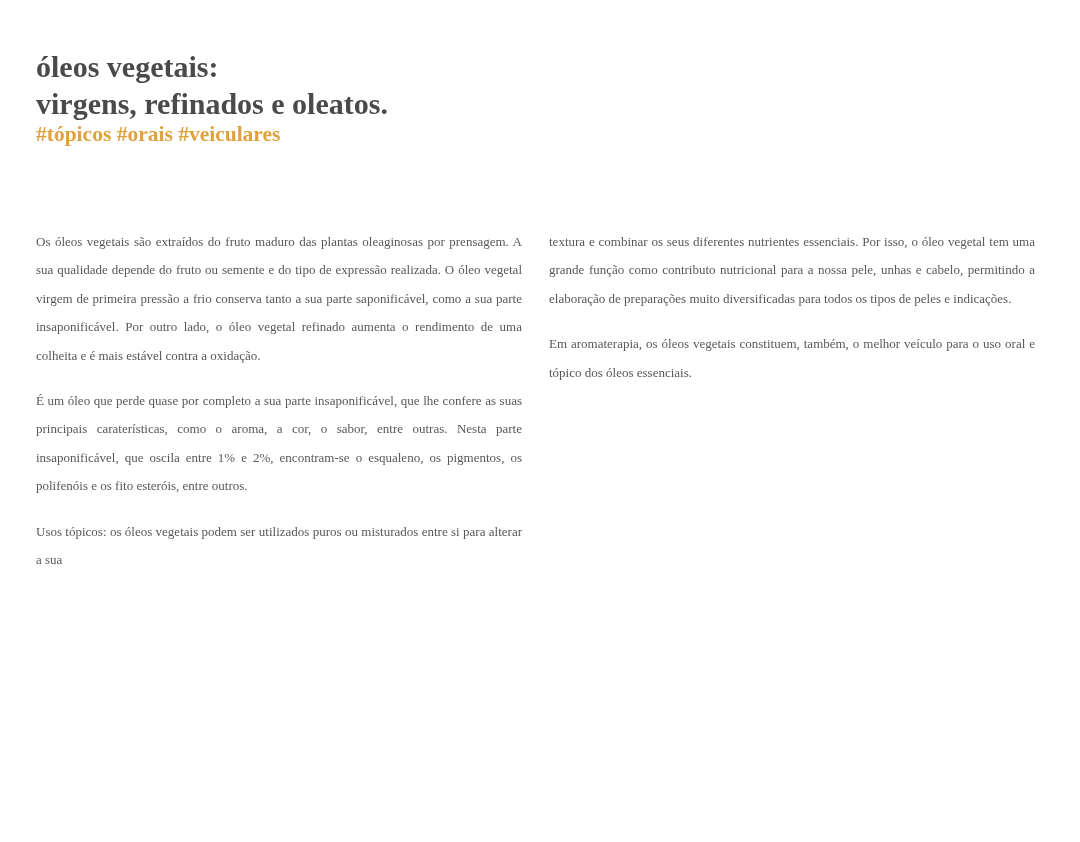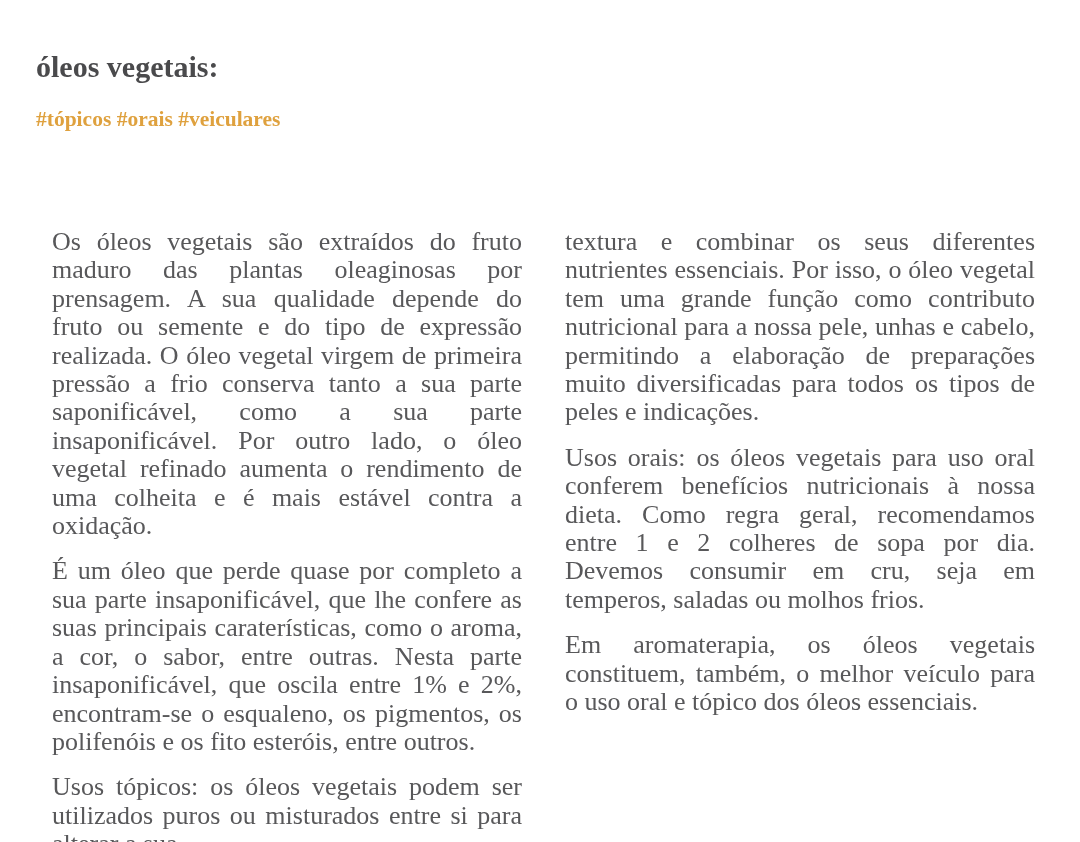--- a/index.html
+++ b/index.html
@@ -25,68 +25,67 @@
     font-size: 30px;
     line-height: 37px;
     font-weight: 700;
     color: #4a4a4c;
     letter-spacing: 0;
   }
   h1.page-title .t-line {
     display: block;
   }
   .hashtags {
-    margin-top: 22px;
     font-size: 21.5px;
     line-height: 24px;
     font-weight: 700;
     color: #dfa13e;
   }
   main.columns {
     position: absolute;
     left: 36px;
     top: 228px;
     width: 999px;
     display: flex;
     gap: 27px;
   }
   .col {
     width: 486px;
     flex: 0 0 486px;
   }
   .col p {
-    margin: 0 0 17px 16px;
-    font-size: 26px;
+    margin: 0 0 17px 0;
+    font-size: 13px;
     line-height: 28.4px;
     color: #58585a;
     text-align: justify;
     text-justify: inter-word;
   }
   .col p:last-child {
     margin-bottom: 0;
   }
 </style>
 </head>
 <body>
 
 <div class="page">
 
   <header class="article-header">
     <h1 class="page-title">
       <span class="t-line">óleos vegetais:</span>
+      <span class="t-line">virgens, refinados e oleatos.</span>
     </h1>
     <div class="hashtags">#tópicos #orais #veiculares</div>
   </header>
 
   <main class="columns">
     <div class="col">
       <p>Os óleos vegetais são extraídos do fruto maduro das plantas oleaginosas por prensagem. A sua qualidade depende do fruto ou semente e do tipo de expressão realizada. O óleo vegetal virgem de primeira pressão a frio conserva tanto a sua parte saponificável, como a sua parte insaponificável. Por outro lado, o óleo vegetal refinado aumenta o rendimento de uma colheita e é mais estável contra a oxidação.</p>
       <p>É um óleo que perde quase por completo a sua parte insaponificável, que lhe confere as suas principais caraterísticas, como o aroma, a cor, o sabor, entre outras. Nesta parte insaponificável, que oscila entre 1% e 2%, encontram-se o esqualeno, os pigmentos, os polifenóis e os fito esteróis, entre outros.</p>
       <p>Usos tópicos: os óleos vegetais podem ser utilizados puros ou misturados entre si para alterar a sua</p>
     </div>
     <div class="col">
       <p>textura e combinar os seus diferentes nutrientes essenciais. Por isso, o óleo vegetal tem uma grande função como contributo nutricional para a nossa pele, unhas e cabelo, permitindo a elaboração de preparações muito diversificadas para todos os tipos de peles e indicações.</p>
-      <p>Usos orais: os óleos vegetais para uso oral conferem benefícios nutricionais à nossa dieta. Como regra geral, recomendamos entre 1 e 2 colheres de sopa por dia. Devemos consumir em cru, seja em temperos, saladas ou molhos frios.</p>
       <p>Em aromaterapia, os óleos vegetais constituem, também, o melhor veículo para o uso oral e tópico dos óleos essenciais.</p>
     </div>
   </main>
 
 </div>
 
 </body></html>

